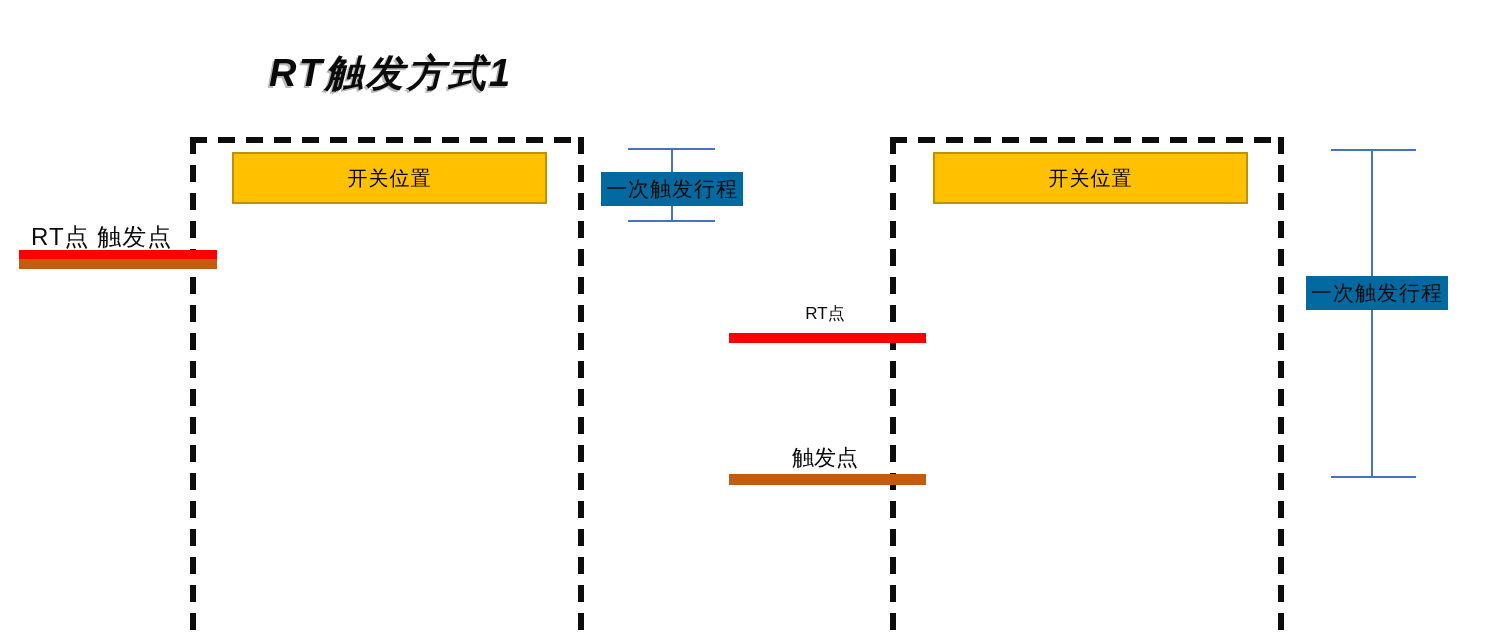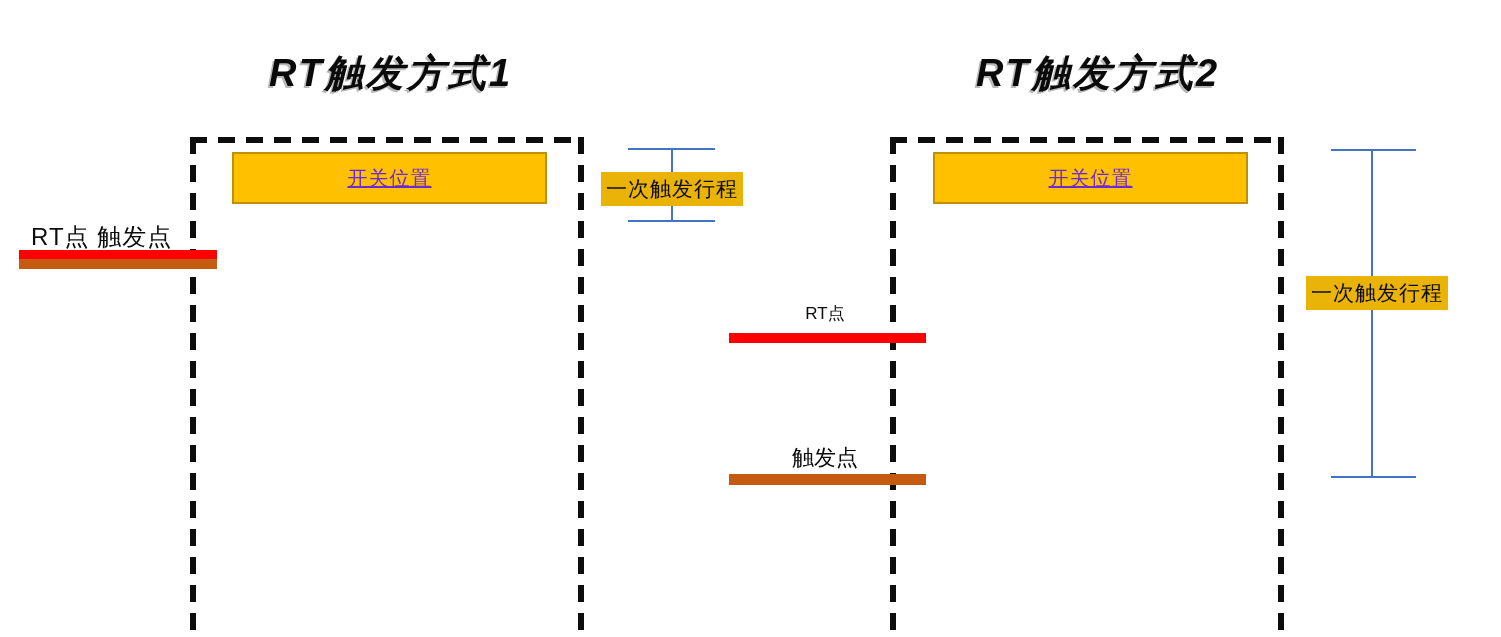--- a/index.html
+++ b/index.html
@@ -24,21 +24,21 @@
   .dash-left{position:absolute;left:0;top:0;width:6px;height:100%;
     background:repeating-linear-gradient(180deg,var(--dash-color) 0 17px,transparent 17px 28px);}
   .dash-right{position:absolute;right:0;top:0;width:6px;height:100%;
     background:repeating-linear-gradient(180deg,var(--dash-color) 0 17px,transparent 17px 28px);}
 
   
   .switch-box{
     position:absolute;top:152px;width:315px;height:52px;box-sizing:border-box;
     background:var(--switch-fill);border:2px solid var(--switch-border);
     display:flex;align-items:center;justify-content:center;
-    font-size:20px;color:#6d28d9;z-index:2;letter-spacing:1px;text-decoration:underline;
+    font-size:20px;color:#000000;z-index:2;letter-spacing:1px;
   }
   #switch1{left:232px;}
   #switch2{left:933px;}
 
   
   .bar{position:absolute;z-index:3;}
   .bar.red{background:var(--rt-line);}
   .bar.brown{background:var(--trigger-line);}
   #bar1-rt{left:19px;top:250px;width:198px;height:9px;}
   #bar1-trig{left:19px;top:259px;width:198px;height:10px;}
@@ -53,21 +53,21 @@
 
   
   .mline{position:absolute;background:var(--measure-line);z-index:2;}
   #m1-top{left:628px;top:148px;width:87px;height:2px;}
   #m1-v{left:671px;top:148px;width:2px;height:74px;}
   #m1-bot{left:628px;top:220px;width:87px;height:2px;}
   #m2-top{left:1331px;top:149px;width:85px;height:2px;}
   #m2-v{left:1371px;top:149px;width:2px;height:329px;}
   #m2-bot{left:1331px;top:476px;width:85px;height:2px;}
   .measure-label{
-    position:absolute;background:#eab308;color:#0c0c0c;text-align:center;
+    position:absolute;background:#0369a1;color:#0c0c0c;text-align:center;
     font-size:21px;z-index:5;white-space:nowrap;padding:3px 0;letter-spacing:1px;
   }
   #mlabel1{left:601px;top:172px;width:142px;}
   #mlabel2{left:1306px;top:276px;width:142px;}
 </style>
 </head>
 <body>
 
 <div class="canvas">
 
@@ -83,21 +83,20 @@
 
   <div class="bar-label" id="label1">RT点 触发点</div>
   <div class="bar red" id="bar1-rt"></div>
   <div class="bar brown" id="bar1-trig"></div>
 
   <div class="mline" id="m1-top"></div>
   <div class="mline" id="m1-v"></div>
   <div class="mline" id="m1-bot"></div>
   <div class="measure-label" id="mlabel1">一次触发行程</div>
 
-  <div class="diagram-title" id="title2">RT触发方式2</div>
 
   <div class="dashed-rect" id="rect2">
     <div class="dash-top"></div>
     <div class="dash-left"></div>
     <div class="dash-right"></div>
   </div>
 
   <div class="switch-box" id="switch2">开关位置</div>
 
   <div class="bar-label" id="label2-rt">RT点</div>

